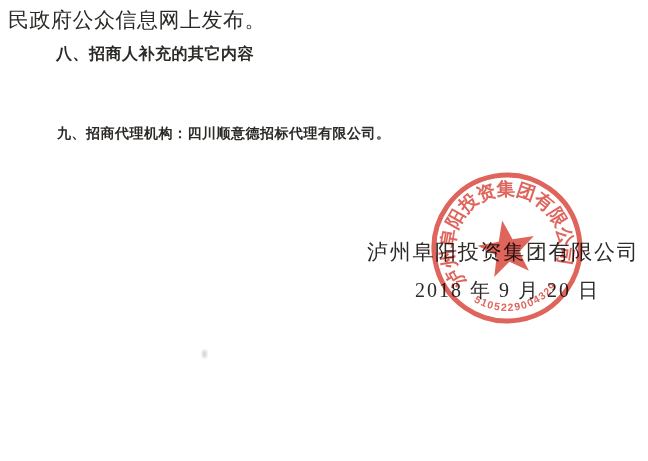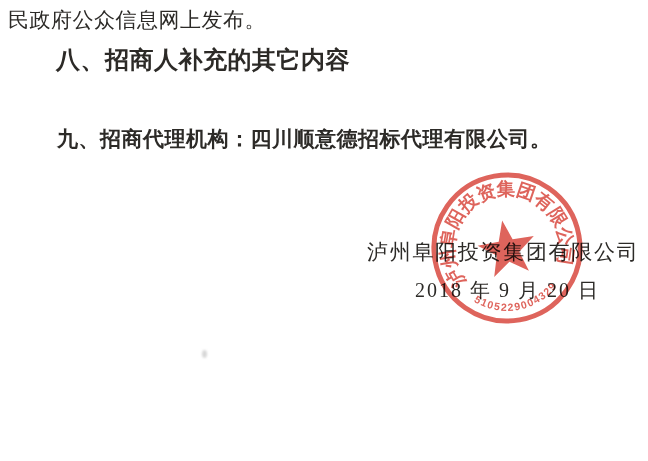--- a/index.html
+++ b/index.html
@@ -7,23 +7,23 @@
     width: 648px; height: 461px;
     background: #ffffff;
     overflow: hidden;
     position: relative;
     font-family: "Liberation Serif", "DejaVu Serif", serif;
     color: #2c2a27;
   }
   .page { position: absolute; inset: 0; border-radius: 14px; }
   .line { position: absolute; white-space: nowrap; }
   .l1 { left: 8px;  top: 6px;   font-size: 21px; letter-spacing: 0.5px; }
-  .l2 { left: 56px; top: 44px;  font-size: 24px; font-weight: 700; letter-spacing: 0.5px; }
+  .l2 { left: 56px; top: 44px;  font-size: 16px; font-weight: 700; letter-spacing: 0.5px; }
   .l3 { left: 55px; top: 84px;  font-size: 21px; letter-spacing: 2.4px; }
-  .l4 { left: 57px; top: 125px; font-size: 21px; font-weight: 700; letter-spacing: 0.5px; }
+  .l4 { left: 57px; top: 125px; font-size: 14px; font-weight: 700; letter-spacing: 0.5px; }
   .company {
     position: absolute; left: 367px; top: 238px;
     font-size: 21px; letter-spacing: 1.7px; white-space: nowrap;
   }
   .date {
     position: absolute; left: 415px; top: 277px;
     font-size: 20px; letter-spacing: 2px; white-space: nowrap;
   }
   .seal {
     position: absolute; left: 425px; top: 166px;

